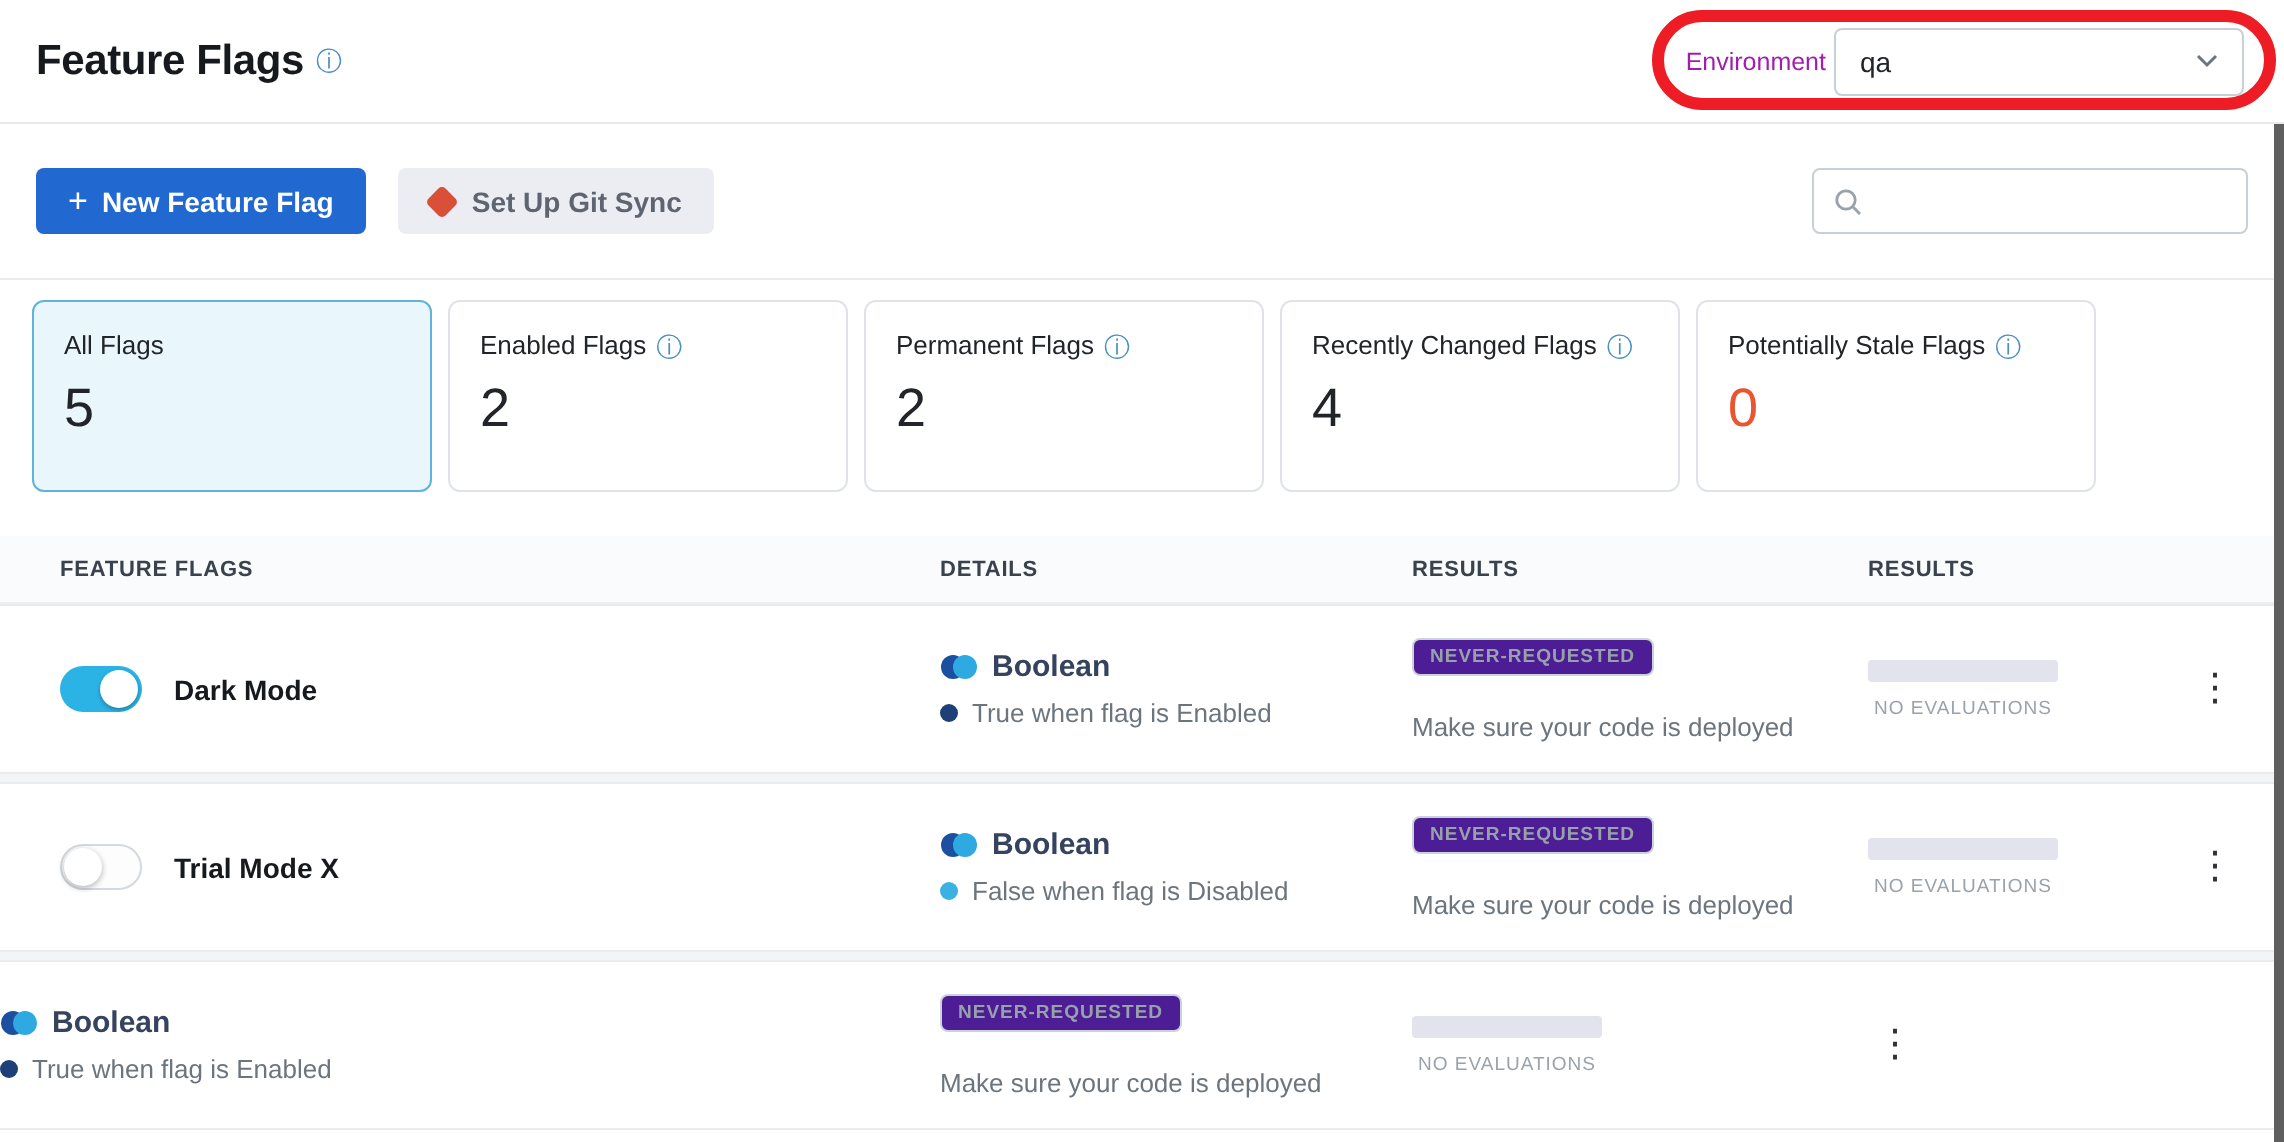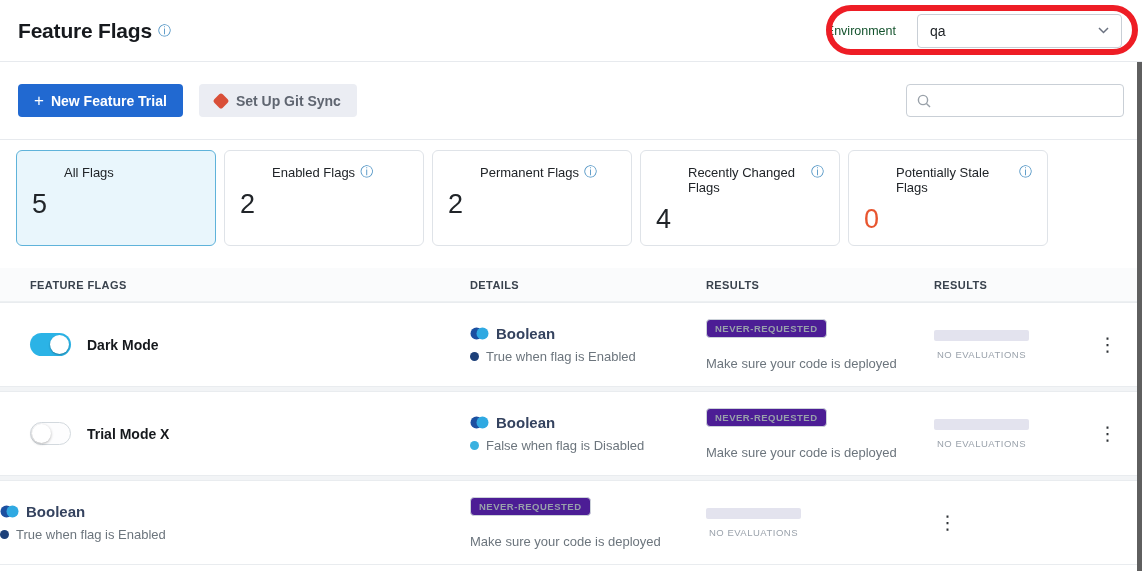--- a/index.html
+++ b/index.html
@@ -6,21 +6,21 @@
   body { background:#ffffff; font-family:"Liberation Sans", sans-serif; }
   .page { position:relative; width:1142px; height:571px; background:#fff; overflow:hidden; }
 
   
   .topbar { height:62px; display:flex; align-items:center; justify-content:space-between;
             padding:0 14px 0 18px; border-bottom:1px solid #e7eaee; }
   .title-wrap { display:flex; align-items:center; gap:6px; }
   .page-title { font-size:21px; font-weight:700; color:#16191d; letter-spacing:-0.2px; }
   .info-ic { color:#4a90c2; font-size:13px; line-height:1; cursor:pointer; }
   .env-wrap { display:flex; align-items:center; margin-right:6px; }
-  .env-label { font-size:12.5px; color:#14532d; margin-right:21px; }
+  .env-label { font-size:12.5px; color:#a21caf; margin-right:4px; }
   .env-select { width:205px; height:34px; border:1px solid #c9cfd6; border-radius:4px; background:#fff;
                 display:flex; align-items:center; justify-content:space-between; padding:13px 12px;
                 font-size:14px; color:#212529; cursor:pointer; }
 
   
   .annotation { position:absolute; left:826px; top:5px; width:312px; height:50px;
                 border:6px solid #ee1d25; border-radius:27px; z-index:10; pointer-events:none; }
 
   
   .scroll-strip { position:absolute; right:0; top:62px; bottom:0; width:5px; background:#5f5f5f; z-index:9; cursor:pointer; }
@@ -36,21 +36,21 @@
   .search-box { margin-left:auto; width:218px; height:33px; border:1px solid #c9cfd6; border-radius:4px;
                 display:flex; align-items:center; padding:0 10px; gap:7px; background:#fff; }
   .search-box input { border:none; outline:none; flex:1; font-size:13.5px; color:#212529; font-family:"Liberation Sans",sans-serif; background:transparent; }
   .search-box input::placeholder { color:#9aa1a9; }
 
   
   .cards { display:flex; gap:8px; padding:10px 16px 0; }
   .card { width:200px; height:96px; border:1px solid #dfe3e8; border-radius:6px; background:#fff;
           padding:14px 15px; cursor:pointer; }
   .card.selected { background:#e9f6fc; border-color:#5fb3da; }
-  .card-label { font-size:13px; color:#212529; display:flex; align-items:flex-start; gap:5px;margin-left:32px; }
+  .card-label { font-size:13px; color:#212529; display:flex; align-items:flex-end; gap:5px; }
   .card-count { font-size:27px; color:#212529; margin-top:9px; font-weight:400; }
   .card-count.stale { color:#e8552f; }
 
   
   .table { margin-top:22px; background:#f2f4f6; }
   .grid { display:grid; grid-template-columns:470px 236px 228px 160px 1fr; }
   .thead { height:34px; align-items:center; background:#fafbfc; border-bottom:1px solid #edf0f2; }
   .th { font-size:11px; font-weight:700; color:#39424d; letter-spacing:.4px; }
   .th:first-child { padding-left:30px; }
   .flag-row { background:#fff; min-height:85px; align-items:center;
@@ -103,21 +103,21 @@
         <svg width="11" height="7" viewBox="0 0 11 7">
             <path d="M1 1l4.5 4.5L10 1" stroke="#6b7280" stroke-width="1.5" fill="none"></path>
           </svg>
       </div>
     </div>
   </div>
 
   <div class="toolbar">
     <button class="btn btn-primary">
       <span class="plus">+</span>
-      <span>New Feature Trial</span>
+      <span>New Feature Flag</span>
     </button>
     <button class="btn btn-git">
       <span class="git-ic"></span>
       <span>Set Up Git Sync</span>
     </button>
     <div class="search-box">
       <svg width="14" height="14" viewBox="0 0 14 14">
           <circle cx="6" cy="6" r="4.6" stroke="#99a1a9" stroke-width="1.4" fill="none"></circle>
           <line x1="9.4" y1="9.4" x2="13" y2="13" stroke="#99a1a9" stroke-width="1.4"></line>
         </svg>

